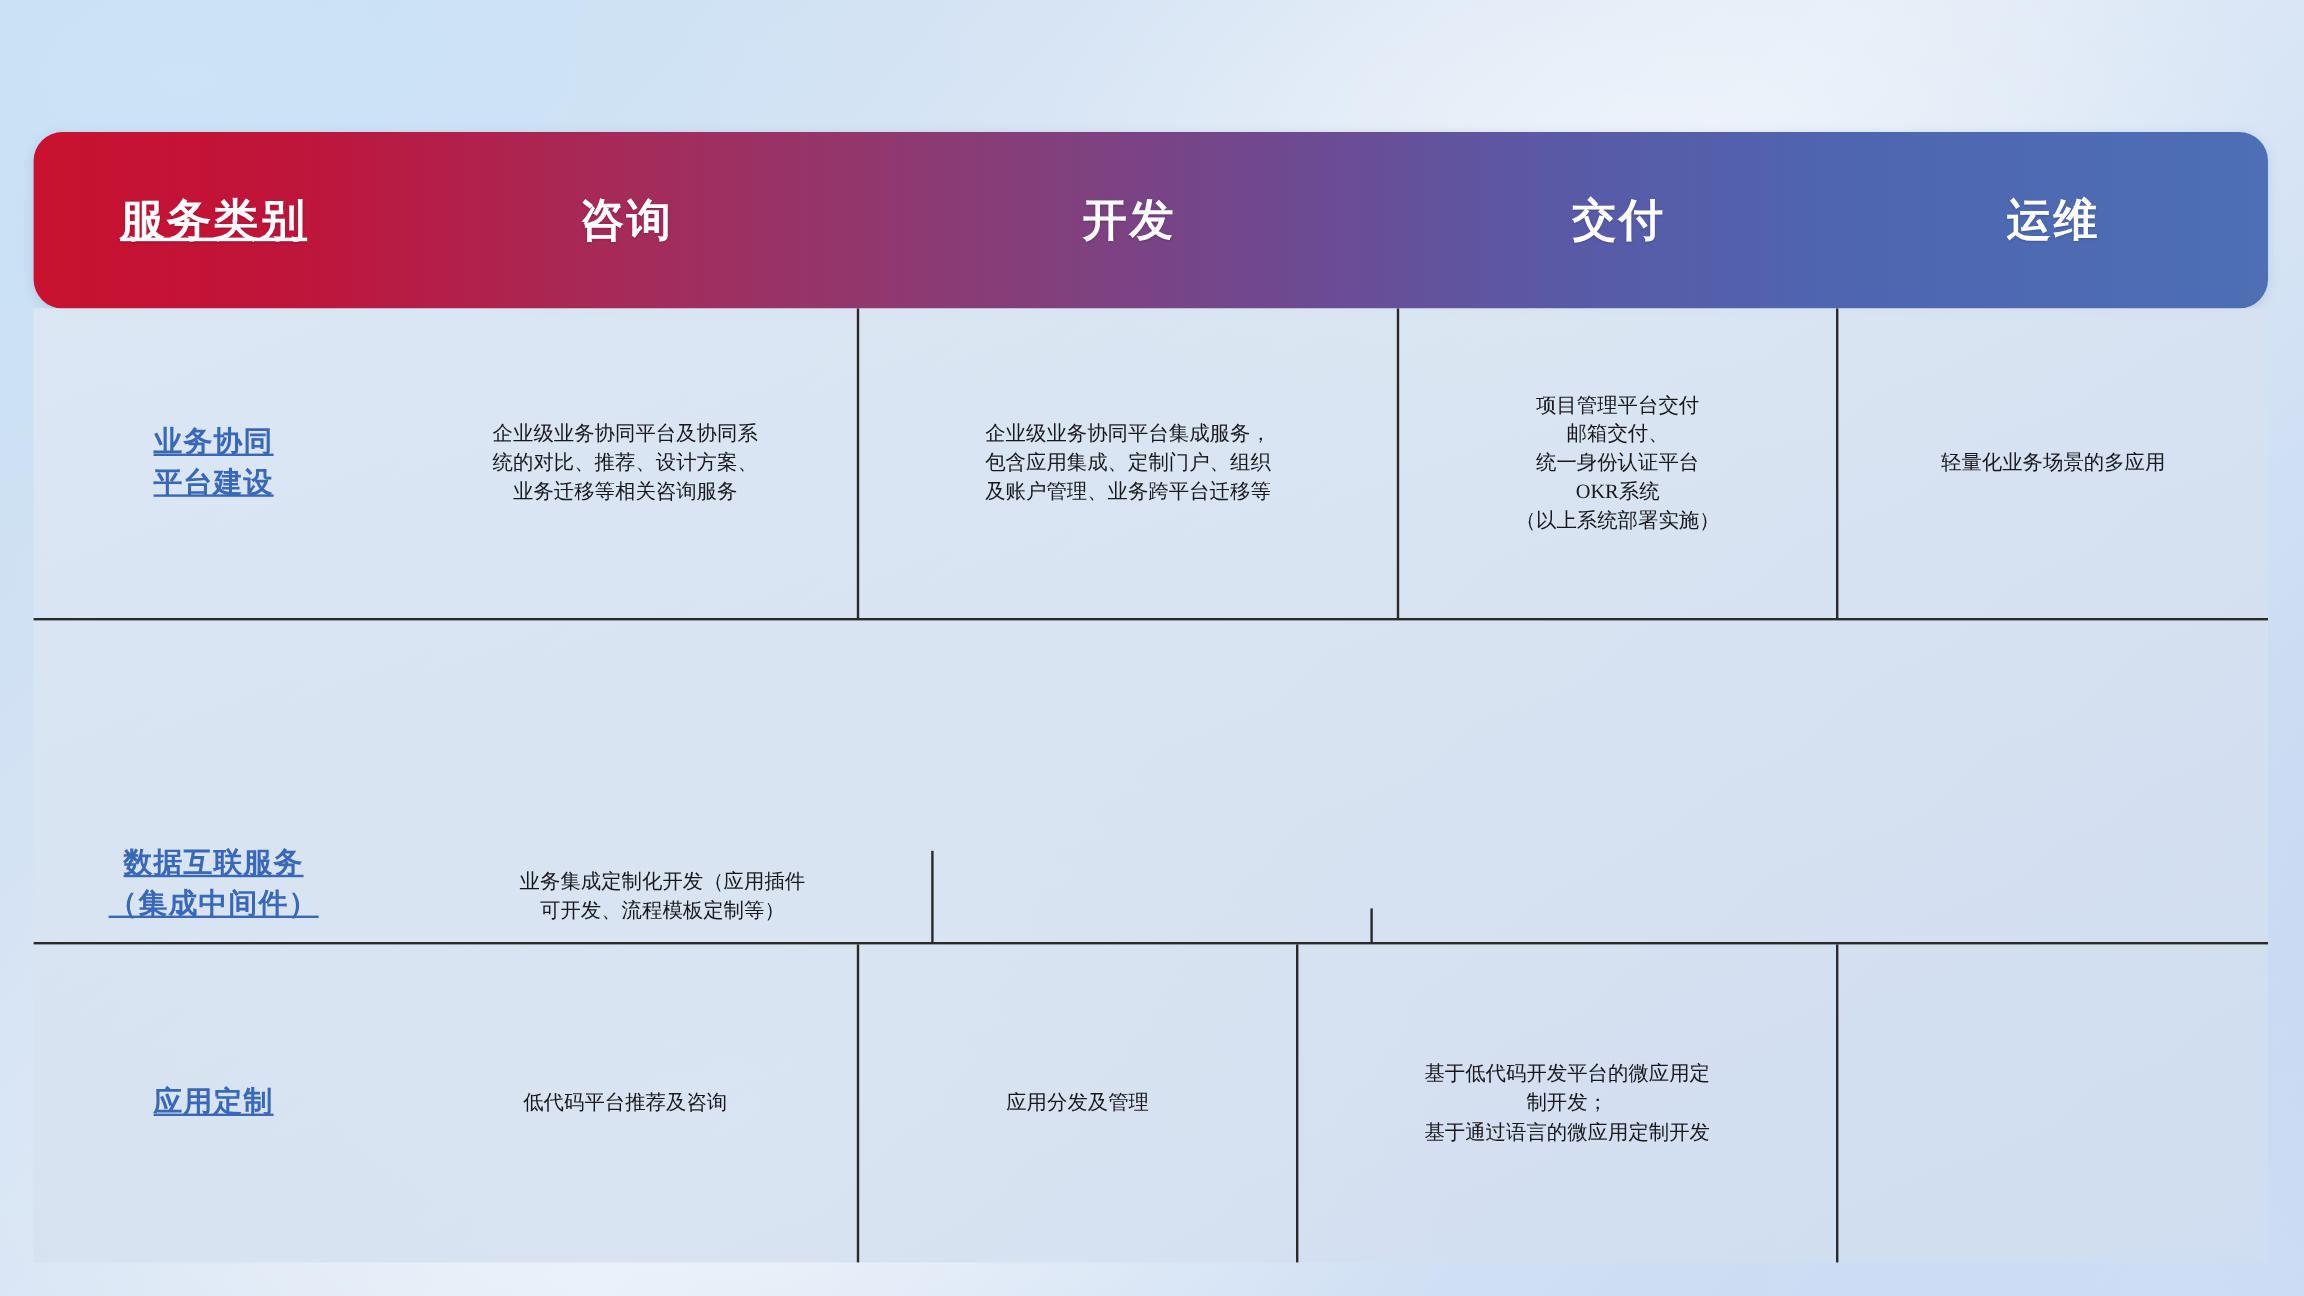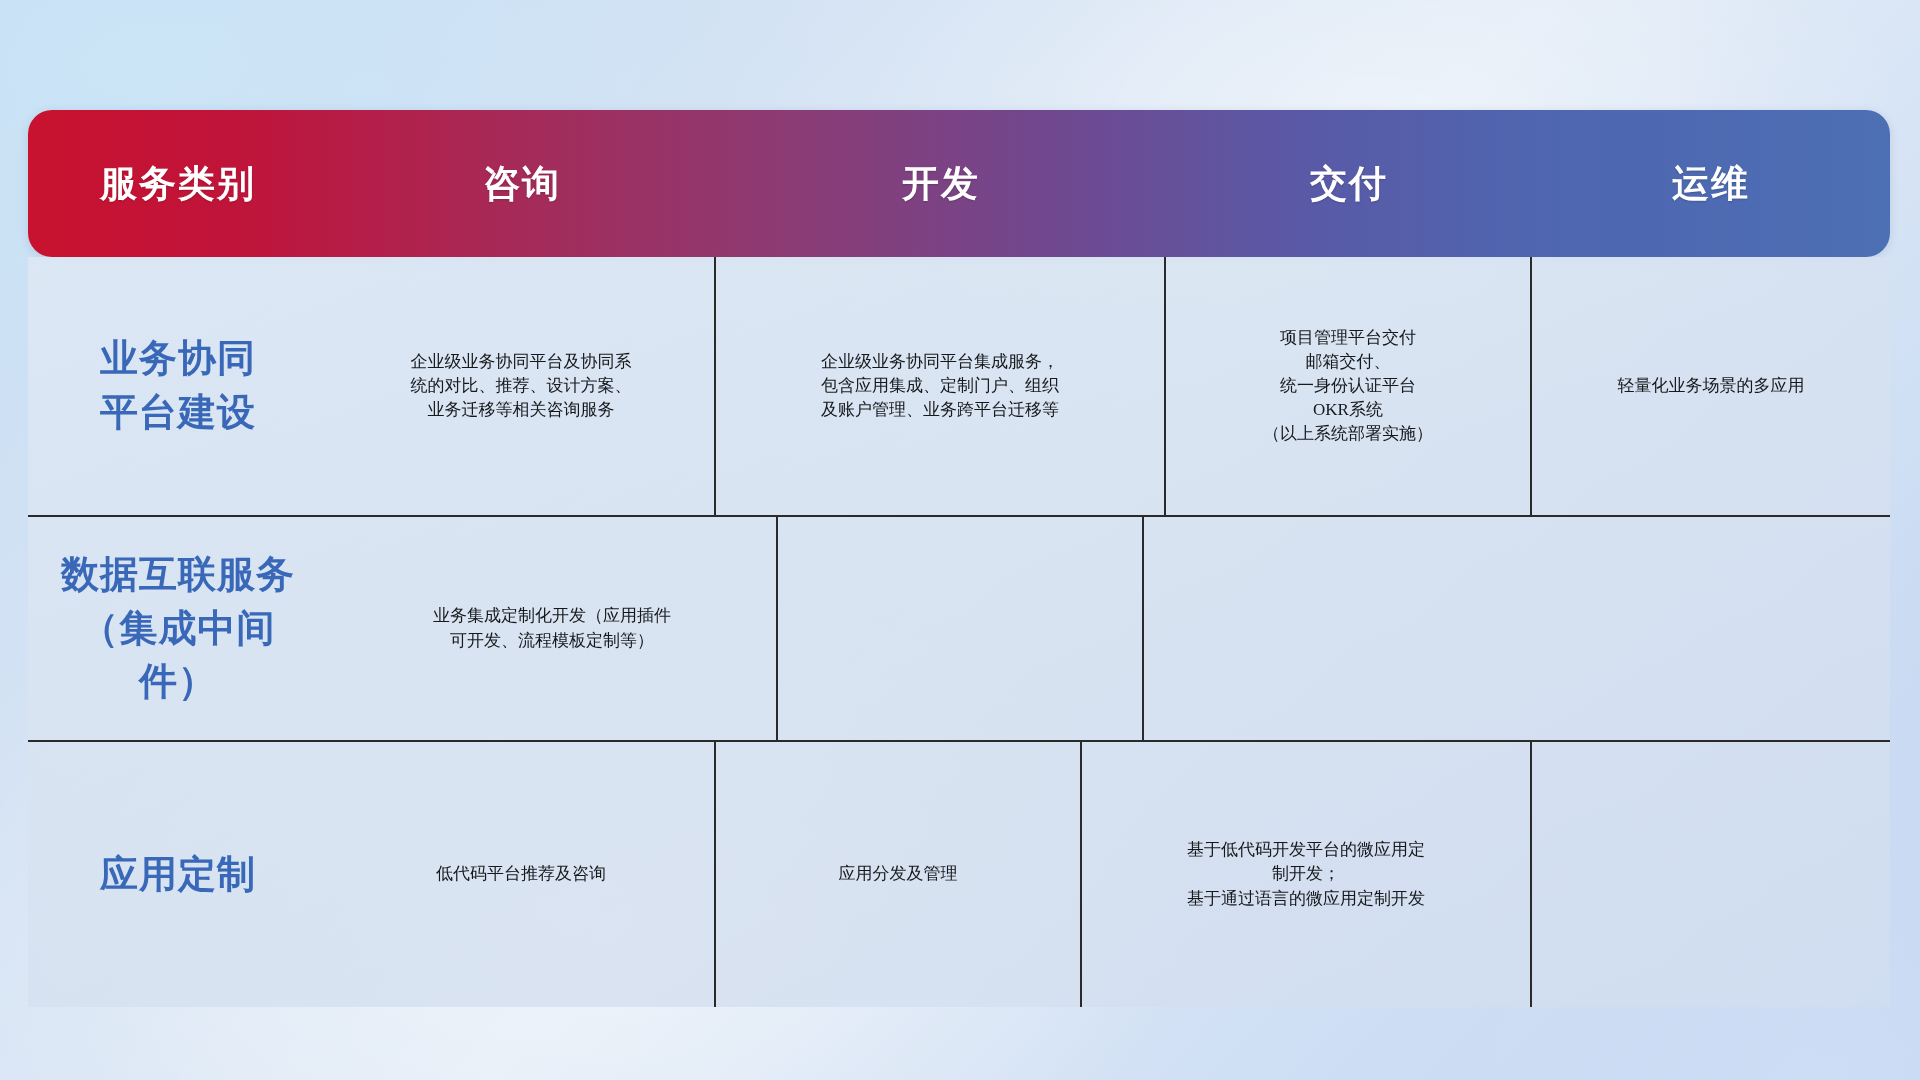--- a/index.html
+++ b/index.html
@@ -93,34 +93,34 @@
     border-right: 2px solid #2a2a2a;
     white-space: pre-line;
   }
   .td:last-child { border-right: none; }
 
   
   .td.cat {
     border-right: none;
     color: #3a68b8;
     font-weight: bold;
-    font-size: 38px;
+    font-size: 24px;
     line-height: 1.42;
     letter-spacing: 1px;
   }
 
   
-  .c0 { width: 300px; flex: 0 0 300px; }
+  .c0 { width: 300px; flex: 0 0 300px; text-decoration: underline; }
   .c1 { width: 388px; flex: 0 0 388px; }
   .c2 { width: 450px; flex: 0 0 450px; }
   .c3 { width: 366px; flex: 0 0 366px; font-family: Liberation Serif, serif; }
   .c4 { width: 358px; flex: 0 0 358px; }
 
   .r0 { height: 260px; }
-  .r1 { height: 225px; }
+  .r1 { height: 270px; align-items: flex-end; }
   .r2 { height: 265px; }
 </style>
 </head>
 <body>
 
 <div class="bg-wash"></div>
 
 <div class="table-wrap">
 
   <div class="thead">

